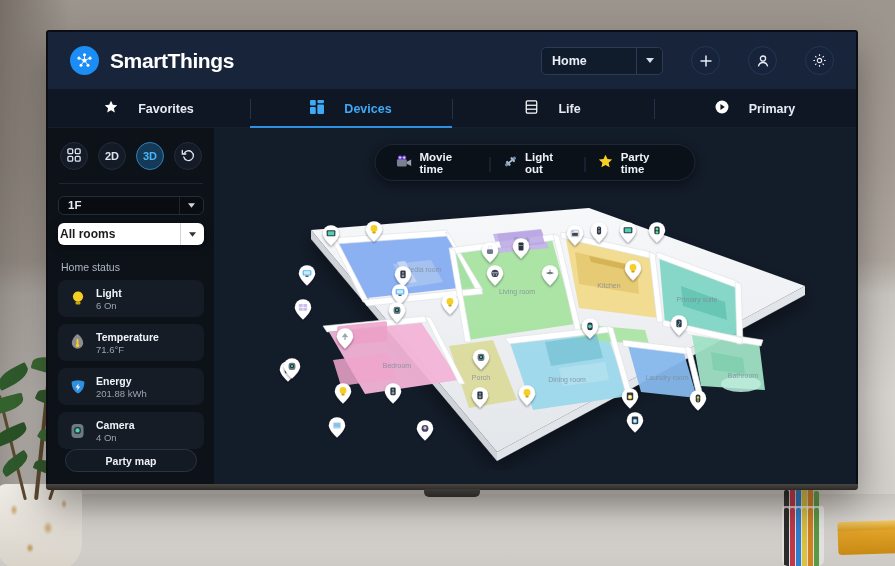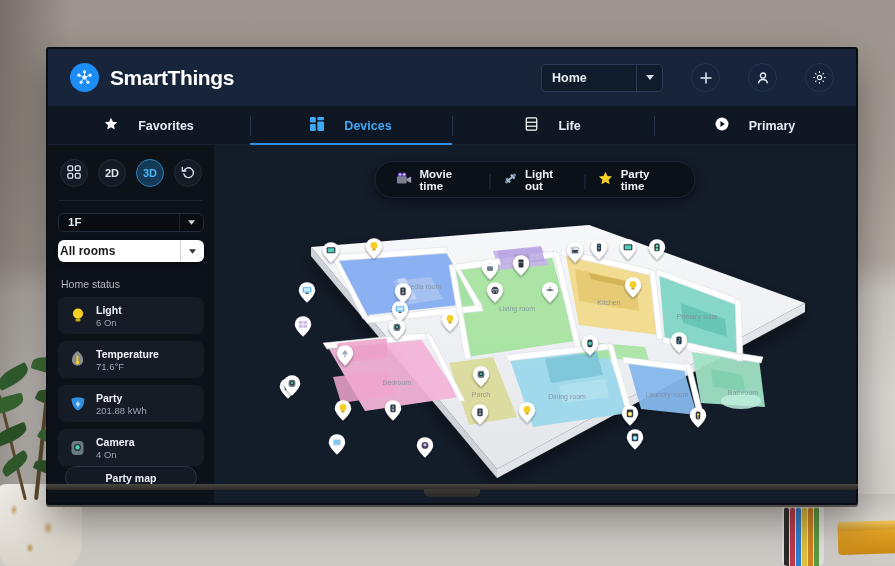--- a/index.html
+++ b/index.html
@@ -61,21 +61,21 @@
     border-radius:4px 10px 10px 4px;
     transform:rotate(-2deg);
   }
   .book:after{
     content:""; position:absolute; left:0; top:-7px; width:68px; height:9px;
     background:linear-gradient(180deg,#f0c765,#d79c24); border-radius:4px 10px 0 0;
   }
 
   
   .tv {
-    position:absolute; left:46px; top:47px; width:812px; height:458px;
+    position:absolute; left:46px; top:30px; width:812px; height:458px;
     background:#0a0e14;
     border-radius:3px;
     box-shadow:0 18px 40px rgba(30,25,20,.45), 0 2px 0 #6c6862;
   }
   .tv-bezel-bottom{
     position:absolute; left:46px; top:484px; width:812px; height:6px;
     background:linear-gradient(180deg,#4a4742,#2b2926);
     border-radius:0 0 4px 4px;
   }
   .tv-stand{
@@ -426,21 +426,21 @@
             </div>
           </div>
           <div class="status-card">
             <div class="st-ico">
               <svg width="16" height="16" viewBox="0 0 16 16">
                 <path d="M8 1.2c2.4 0 5 .8 6.4 1.6 0 6-2.6 10-6.4 11.8C4.2 12.8 1.6 8.8 1.6 2.8 3 2 5.6 1.2 8 1.2z" fill="#2f8fe0"></path>
                 <path d="M8.6 4.4L5.6 8.6h2.1l-.6 3.2 3.1-4.4H8.1z" fill="#fff"></path>
               </svg>
             </div>
             <div class="st-text">
-              <div class="st-name">Party</div>
+              <div class="st-name">Energy</div>
               <div class="st-val">201.88 kWh</div>
             </div>
           </div>
           <div class="status-card">
             <div class="st-ico">
               <svg width="15" height="16" viewBox="0 0 14 16">
                 <rect x="1" y="1" width="12" height="14" rx="4" fill="#6c7c80"></rect>
                 <circle cx="7" cy="7.4" r="3.6" fill="#2c3a3e"></circle>
                 <circle cx="7" cy="7.4" r="2.1" fill="#4fd1b8"></circle>
               </svg>

